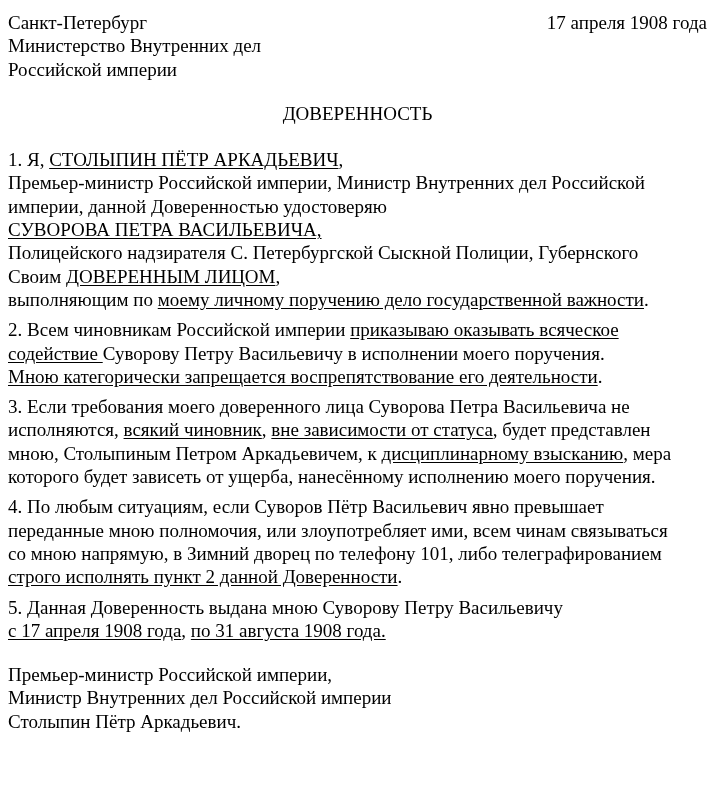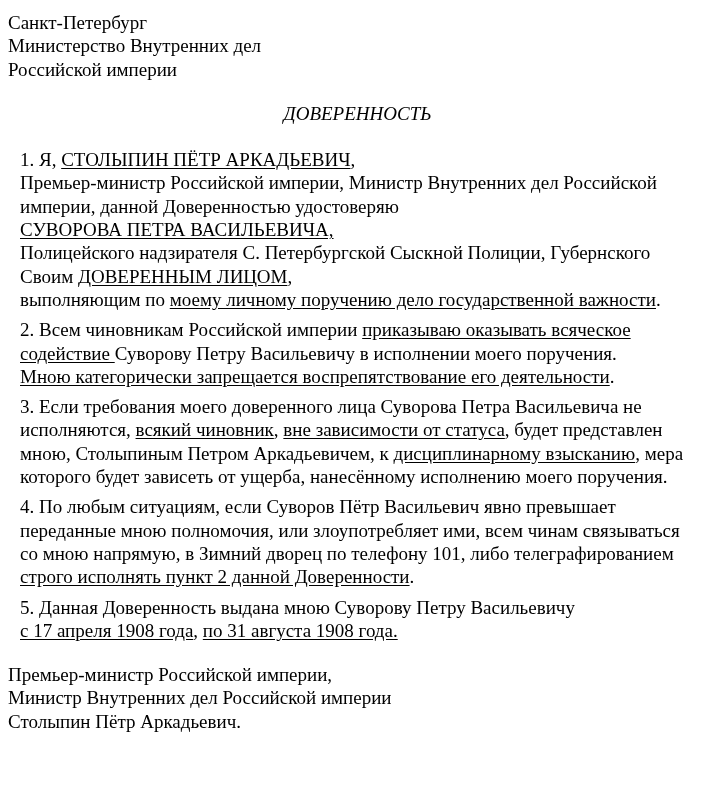--- a/index.html
+++ b/index.html
@@ -21,43 +21,43 @@
   }
   .header-row {
     display: flex;
     justify-content: space-between;
     align-items: flex-start;
     white-space: nowrap;
   }
   .doc-title {
     text-align: center;
     margin: 21px 0 23px 0;
-    font-style: italic;
   }
   .para {
-    margin: 0 0 7px 12px;
+    margin: 0 0 7px 0;
   }
   .line {
     white-space: nowrap;
   }
   .u {
     text-decoration: underline;
     text-underline-offset: 2px;
   }
   .signature {
     margin-top: 21px;
   }
 </style>
 </head>
 <body>
 
 <div class="page">
 
   <div class="header-row">
     <span>Санкт-Петербург</span>
+    <span>17 апреля 1908 года</span>
   </div>
   <div class="line">Министерство Внутренних дел</div>
   <div class="line">Российской империи</div>
 
   <div class="doc-title">ДОВЕРЕННОСТЬ</div>
 
   <div>
       <div class="para">
         <div class="line"><span>1. Я, </span><span class="u">СТОЛЫПИН ПЁТР АРКАДЬЕВИЧ</span><span>,</span></div>
         <div class="line"><span>Премьер-министр Российской империи, Министр Внутренних дел Российской</span></div>

